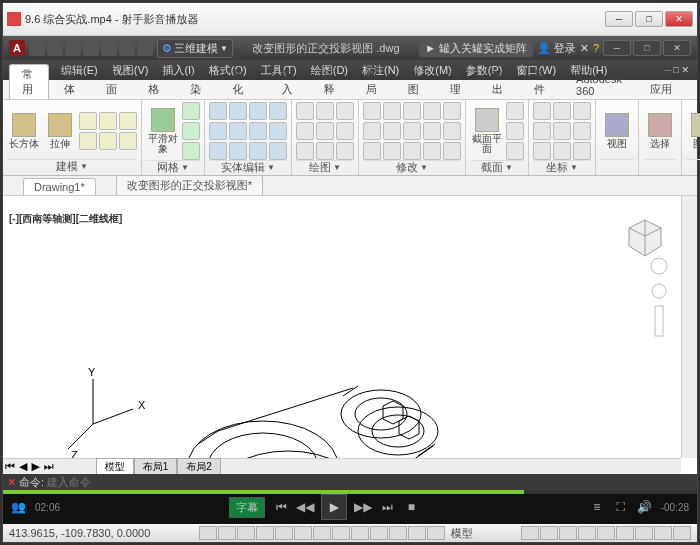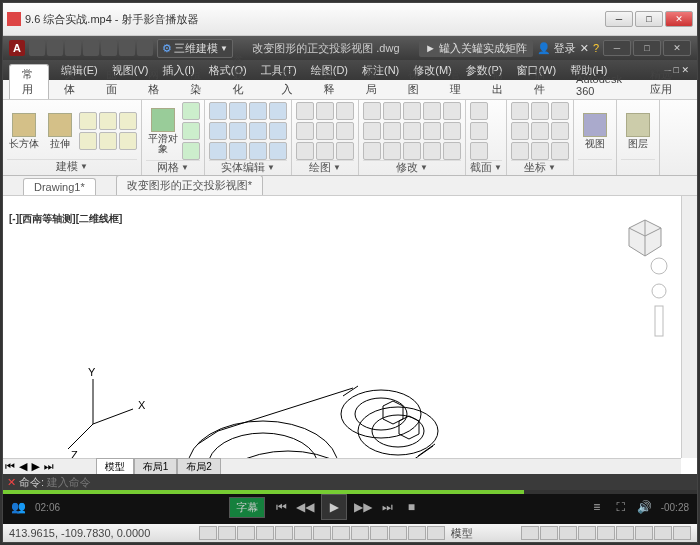--- a/index.html
+++ b/index.html
@@ -243,20 +243,24 @@
             <div class="sico"></div>
           </div>
         </div>
    <div class="panel-title">
           <span>修改</span> 
           <span class="tri">▼</span>
         </div>
   </div>
   <div class="panel">
    <div class="panel-body">
+          <div class="bigbtn">
+            <div class="ico" style="background:#ccc"></div>
+            <div class="lbl">截面平面</div>
+          </div>
           <div style="display:flex;flex-direction:column;gap:2px">
             <div class="sico"></div>
             <div class="sico"></div>
             <div class="sico"></div>
           </div>
         </div>
    <div class="panel-title">
           <span>截面</span> 
           <span class="tri">▼</span>
         </div>
@@ -278,20 +282,29 @@
    <div class="panel-title">
           <span>坐标</span> 
           <span class="tri">▼</span>
         </div>
   </div>
   <div class="panel">
         <div class="panel-body">
           <div class="bigbtn">
             <div class="ico" style="background:#aac"></div>
             <div class="lbl">视图</div>
+          </div>
+        </div>
+        <div class="panel-title"></div>
+      </div>
+  <div class="panel">
+        <div class="panel-body">
+          <div class="bigbtn">
+            <div class="ico" style="background:#caa"></div>
+            <div class="lbl">选择</div>
           </div>
         </div>
         <div class="panel-title"></div>
       </div>
   <div class="panel">
         <div class="panel-body">
           <div class="bigbtn">
             <div class="ico" style="background:#cca"></div>
             <div class="lbl">图层</div>
           </div>

